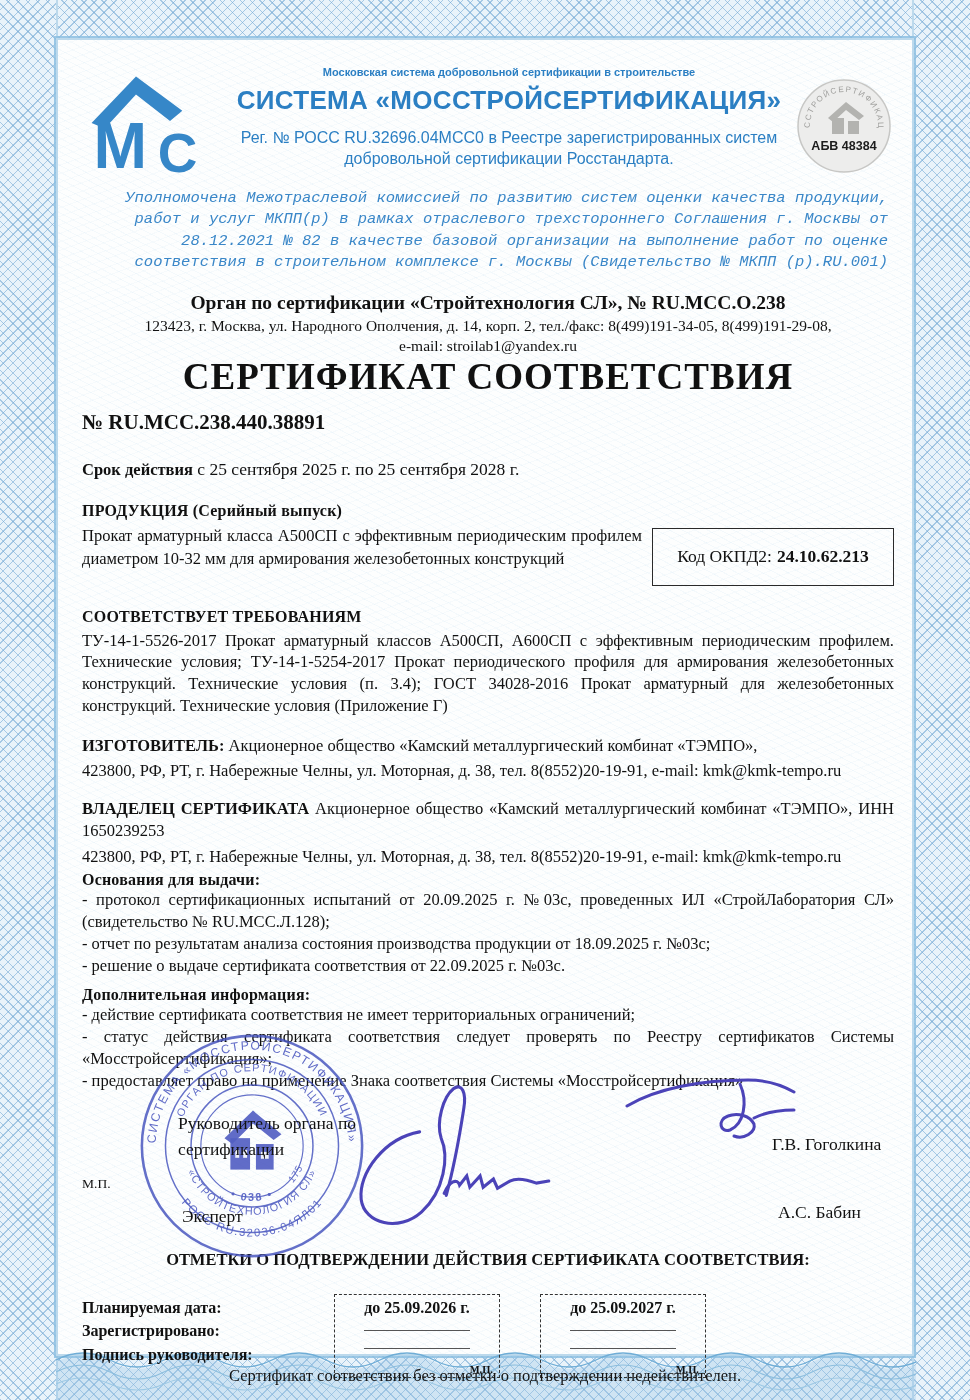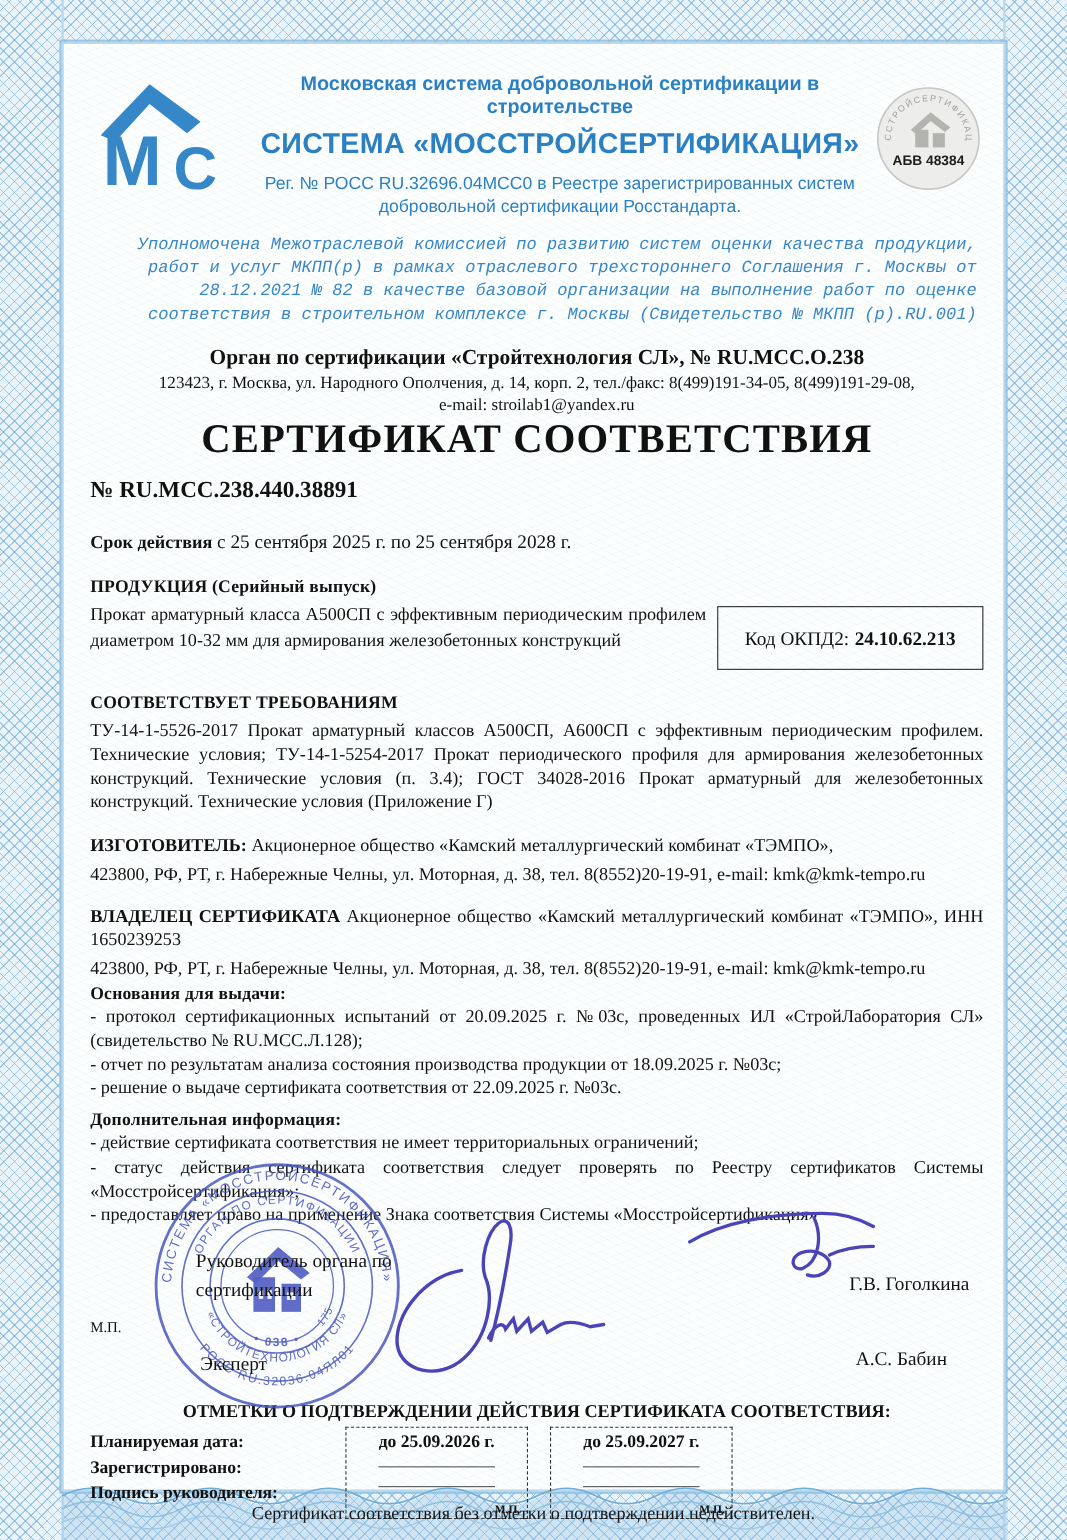--- a/index.html
+++ b/index.html
@@ -36,21 +36,21 @@
   
   .content {
     position:absolute; left:70px; right:64px; top:42px; bottom:54px; z-index:4;
     padding:12px 12px 0 12px;
   }
   .blue  { color:#2b7fc3; }
   
   .header { display:flex; align-items:flex-start; }
   .ms-logo { width:142px; height:104px; flex:0 0 auto; margin-top:16px; }
   .header-center { flex:1; text-align:center; font-family:"Liberation Sans",sans-serif; padding:0 4px; }
-  .hdr-line1 { font-size:18px; font-weight:bold; margin-top:12px; }
+  .hdr-line1 { font-size:11px; font-weight:bold; margin-top:12px; }
   .hdr-sysname { font-size:26px; font-weight:bold; margin-top:7px; letter-spacing:.3px; }
   .hdr-reg { font-size:16px; font-weight:500; margin-top:12px; line-height:1.3; max-width:560px; margin-left:auto; margin-right:auto; }
   .hologram { width:100px; height:100px; flex:0 0 auto; margin-top:22px; }
   
   .authorization {
     margin:12px auto 0 auto; max-width:800px; text-align:right;
     font-family:Liberation Mono, monospace; font-style:italic;
     font-size:15.5px; line-height:1.38; color:#3a87c8;
   }
   
@@ -79,21 +79,21 @@
   .stamp { position:absolute; left:52px; top:-68px; width:236px; height:236px; opacity:.92; }
   .sig-role { position:absolute; left:96px; top:14px; width:235px; font-size:17.5px; line-height:1.5; }
   .sig-mp { position:absolute; left:0px; top:80px; font-size:13.5px; }
   .sig-role2 { position:absolute; left:100px; top:110px; font-size:17.5px; }
   .sig1 { position:absolute; left:272px; top:-18px; width:205px; height:160px; }
   .sig2 { position:absolute; left:540px; top:-24px; width:180px; height:90px; }
   .sig-name1 { position:absolute; left:690px; top:38px; font-size:17.5px; }
   .sig-name2 { position:absolute; left:696px; top:106px; font-size:17.5px; }
   
   .confirm-title { text-align:center; font-size:16.5px; font-weight:bold; margin-top:6px; }
-  .confirm-row { display:flex; margin-top:4px; }
+  .confirm-row { display:flex; margin-top:24px;gap:20px; }
   .confirm-labels { width:232px; font-size:16px; font-weight:bold; line-height:1.48; padding-top:2px; }
   .stamp-box {
     position:relative; width:166px; height:84px; border:1.7px dashed #333;
     padding:4px 8px; margin-right:20px;
   }
   .stamp-box .box-date { text-align:center; font-weight:bold; font-size:16px; }
   .stamp-box .box-line { width:72%; margin:13px auto 0 auto; border-bottom:1.5px solid #555; }
   .stamp-box .box-line + .box-line { margin-top:17px; }
   .stamp-box .box-mp { position:absolute; right:6px; bottom:2px; font-size:10.5px; font-weight:bold; }
   .footer-note {

